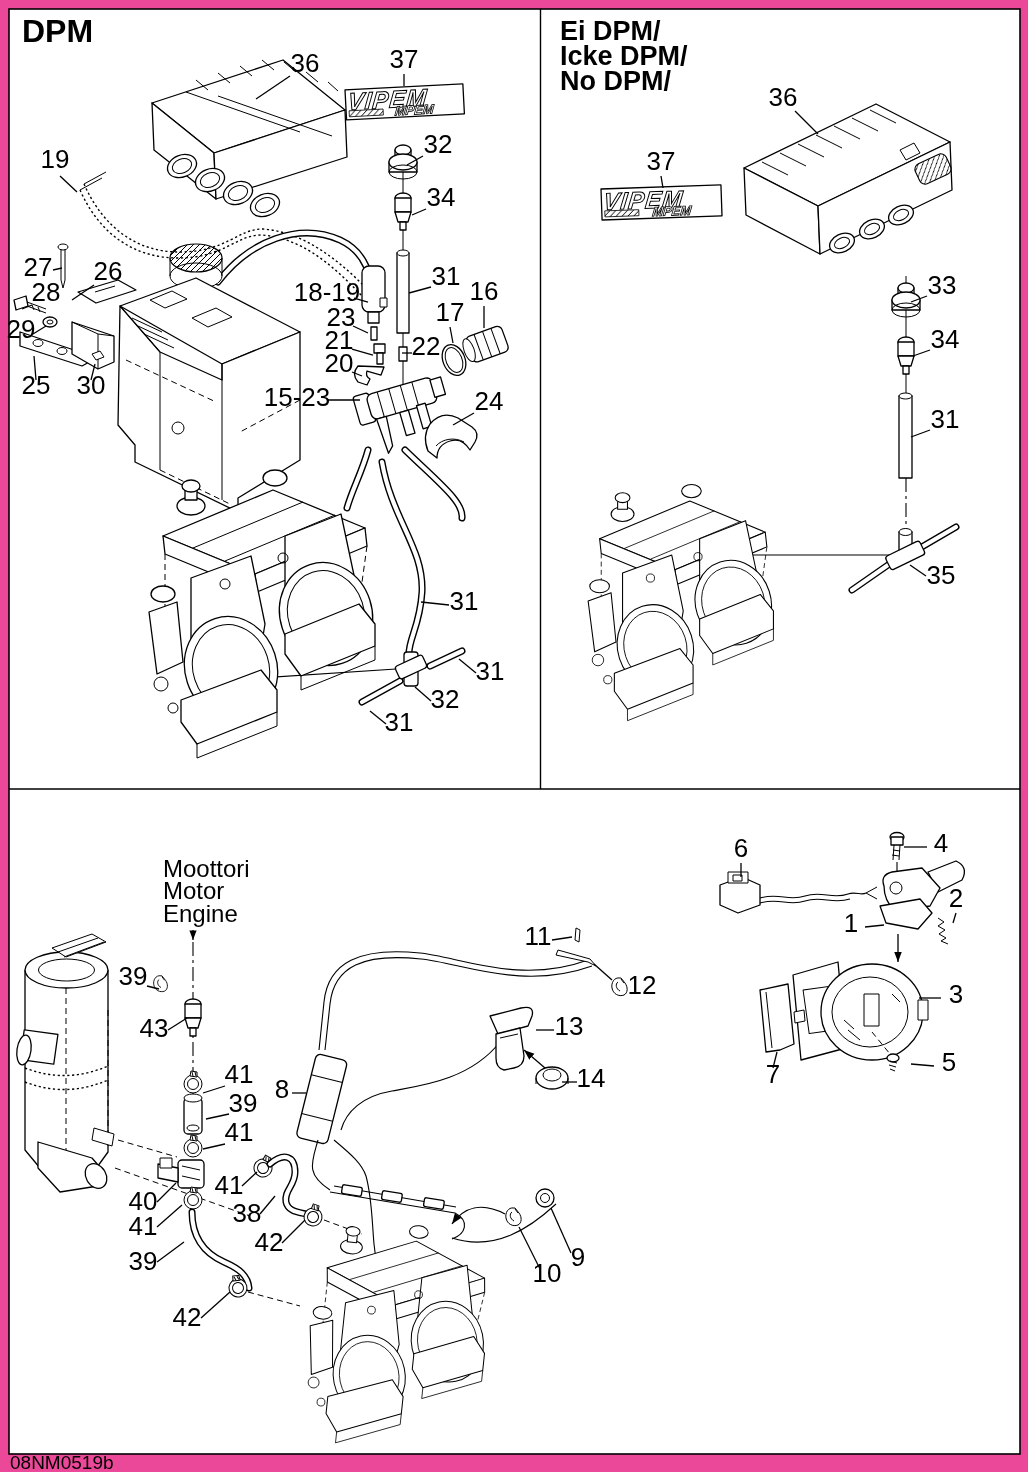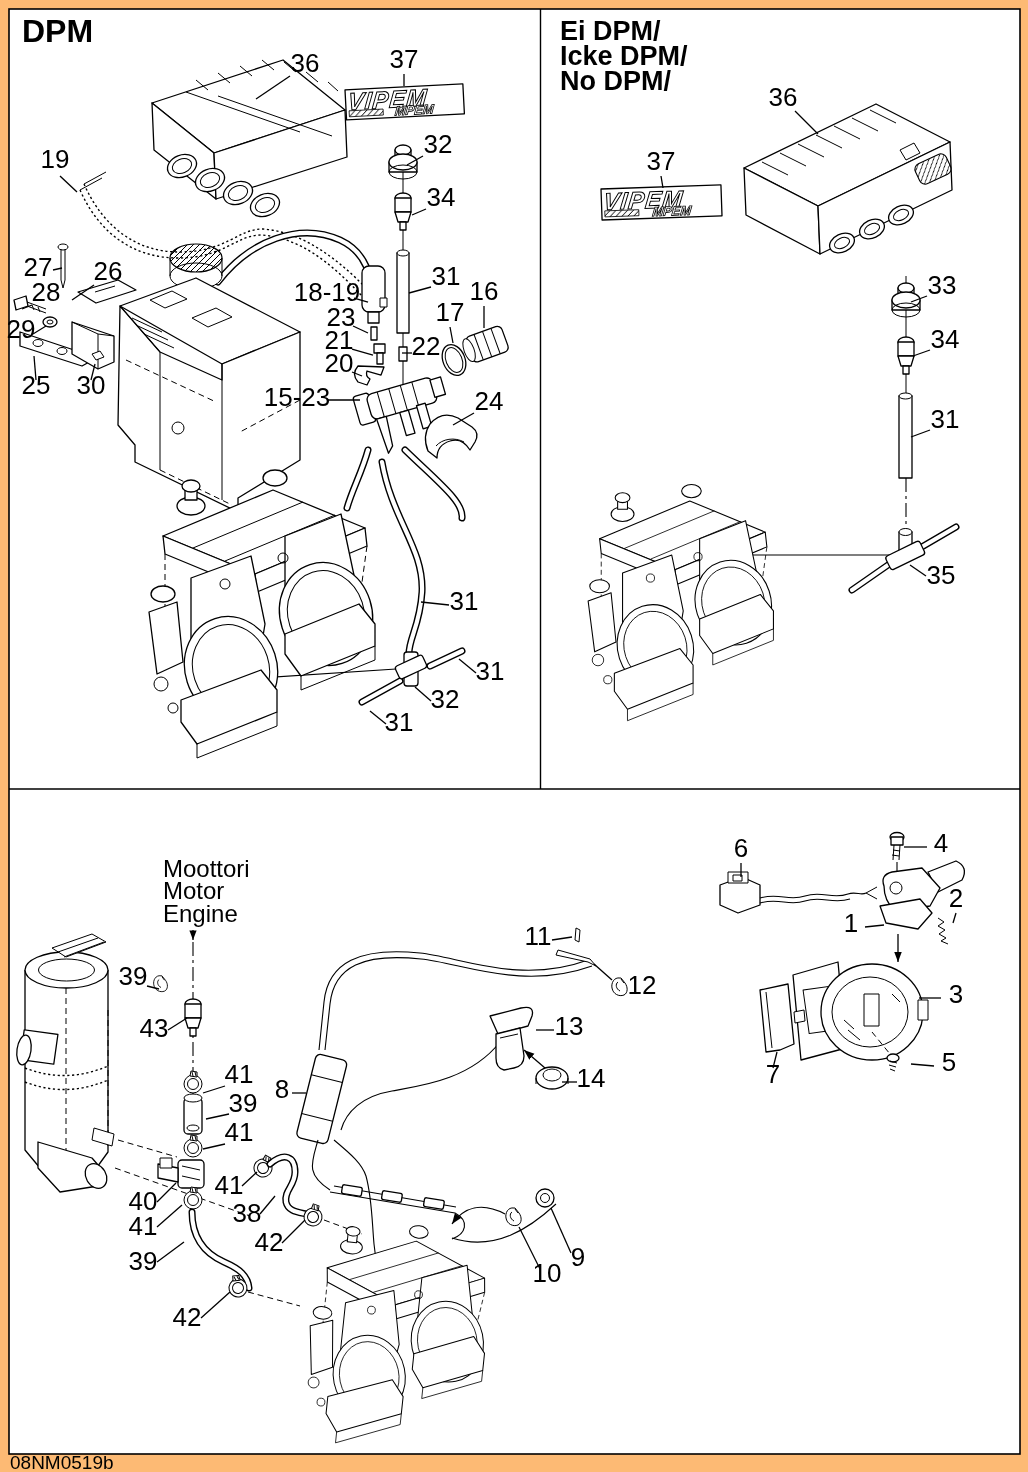--- a/index.html
+++ b/index.html
@@ -1,16 +1,16 @@
 <!DOCTYPE html>
 <html><head>
 <meta charset="utf-8">
 <style>
   html,body{margin:0;padding:0;background:#ffffff;}
-  .page{position:relative;width:1028px;height:1472px;background:#fdba74;overflow:hidden;
+  .page{position:relative;width:1028px;height:1472px;background:#ec4899;overflow:hidden;
         font-family:"Liberation Sans", sans-serif;}
   svg{position:absolute;left:0;top:0;}
   .lnt{fill:none;stroke:#000;stroke-width:1;stroke-linejoin:round;}
   .fw{fill:#fff;stroke:#000;stroke-width:1.3;stroke-linejoin:round;}
   .fwt{fill:#fff;stroke:#000;stroke-width:1;stroke-linejoin:round;}
   .dash{fill:none;stroke:#000;stroke-width:1;stroke-dasharray:6 4;}
   .dotw{fill:none;stroke:#000;stroke-width:1.4;stroke-dasharray:2.2 2.6;}
   .cdl{fill:none;stroke:#000;stroke-width:1.1;stroke-dasharray:14 4 3 4;}
   .leader{fill:none;stroke:#000;stroke-width:1.3;}
   .tube{stroke:#000;stroke-width:7;fill:none;stroke-linecap:round;}

